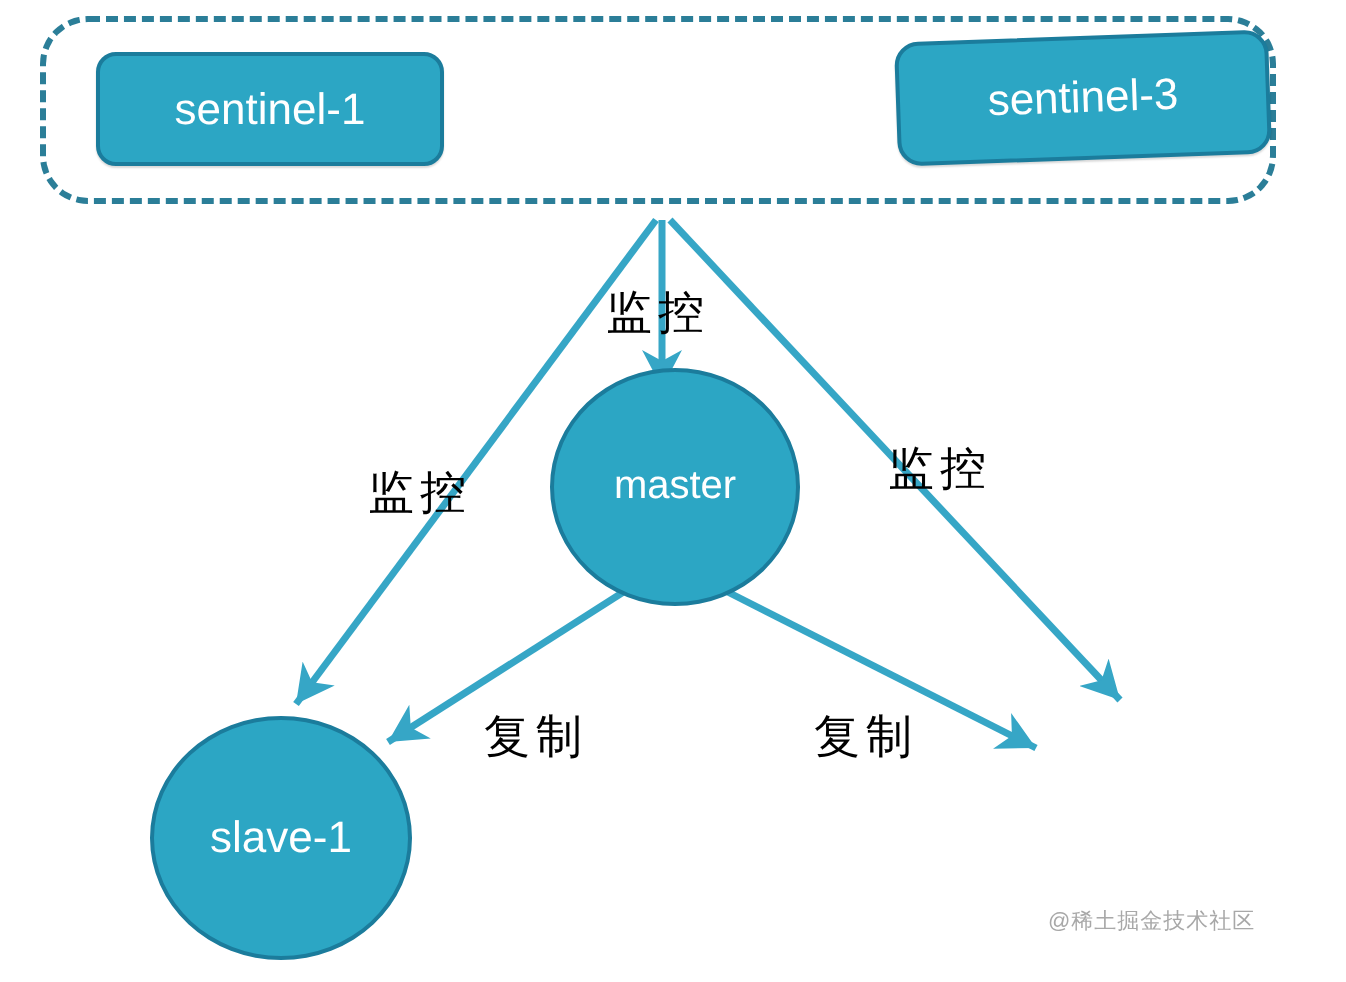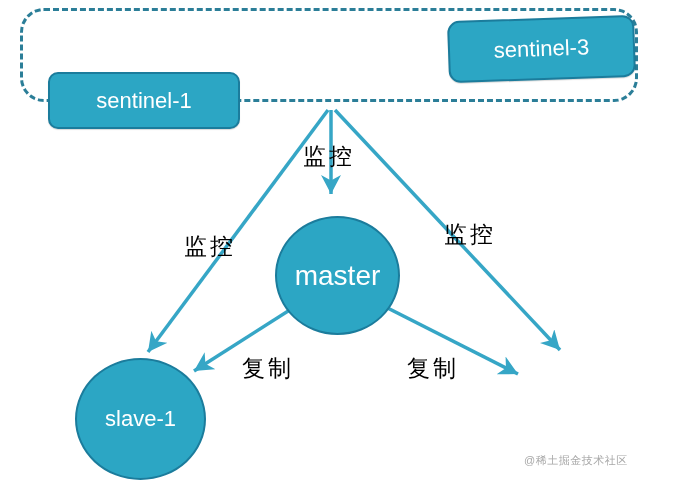--- a/index.html
+++ b/index.html
@@ -60,28 +60,28 @@
     </defs>
     <line class="edge" x1="331" y1="110" x2="331" y2="194" marker-end="url(#arw)"></line>
     <line class="edge" x1="328" y1="110" x2="148" y2="352" marker-end="url(#arw)"></line>
     <line class="edge" x1="335" y1="110" x2="560" y2="350" marker-end="url(#arw)"></line>
     <line class="edge" x1="318" y1="292" x2="194" y2="371" marker-end="url(#arw)"></line>
     <line class="edge" x1="356" y1="292" x2="518" y2="374" marker-end="url(#arw)"></line>
   </svg>
 
   <div class="sentinel-frame"></div>
 
-  <div class="node-box" style="left:48px;top:26px;width:192px;height:57px;margin-top:46px;">
+  <div class="node-box" style="left:48px;top:26px;width:174px;height:57px;">
     <span>sentinel-1</span>
   </div>
   <div class="node-box" style="left:448px;top:18px;width:187px;height:62px;transform:rotate(-2deg);border-radius:12px;">
     <span>sentinel-3</span>
   </div>
 
-  <div class="node-circle" style="left:275px;top:216px;width:125px;height:119px;font-size:28px;">
+  <div class="node-circle" style="left:275px;top:184px;width:125px;height:119px;font-size:20px;">
     <span>master</span>
   </div>
   <div class="node-circle" style="left:75px;top:358px;width:131px;height:122px;">
     <span>slave-1</span>
   </div>
 
   <div class="edge-label" style="left:303px;top:141px;">监控</div>
   <div class="edge-label" style="left:184px;top:231px;">监控</div>
   <div class="edge-label" style="left:444px;top:219px;">监控</div>
   <div class="edge-label" style="left:242px;top:353px;">复制</div>

